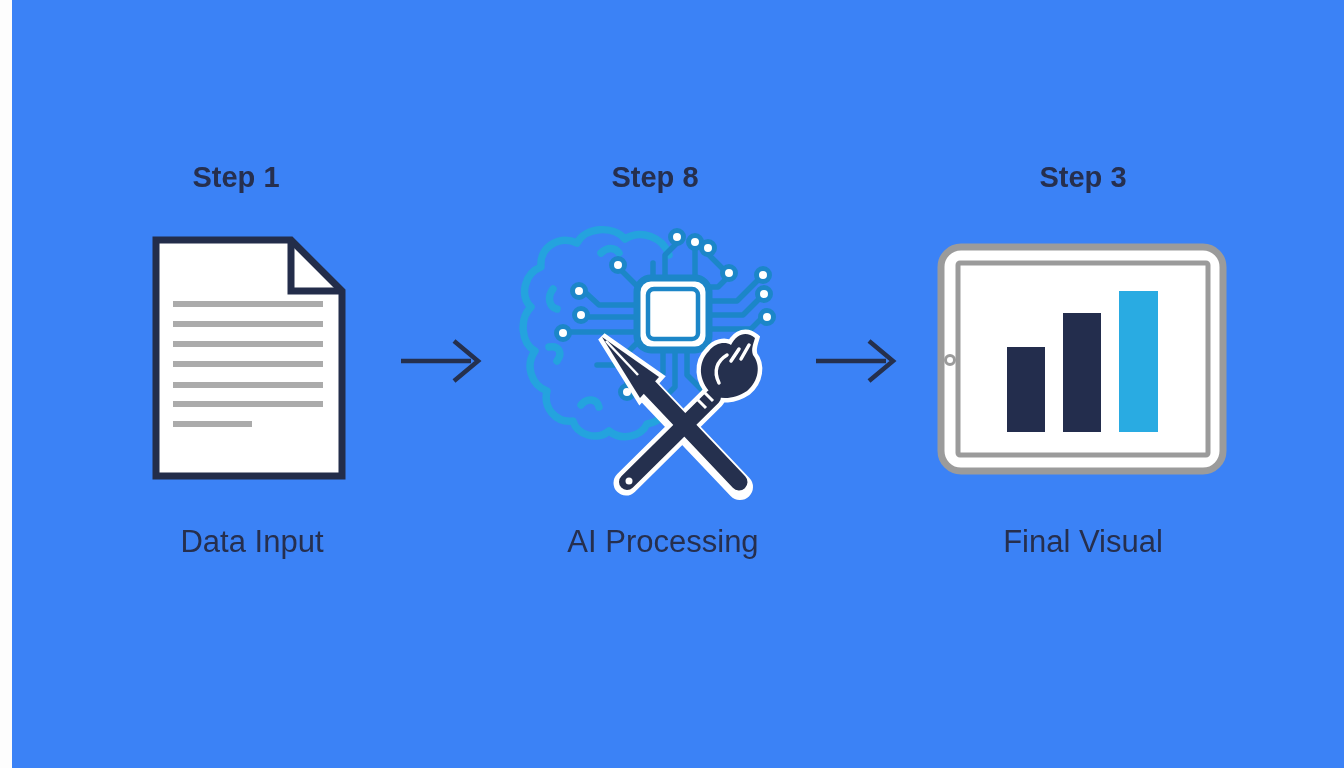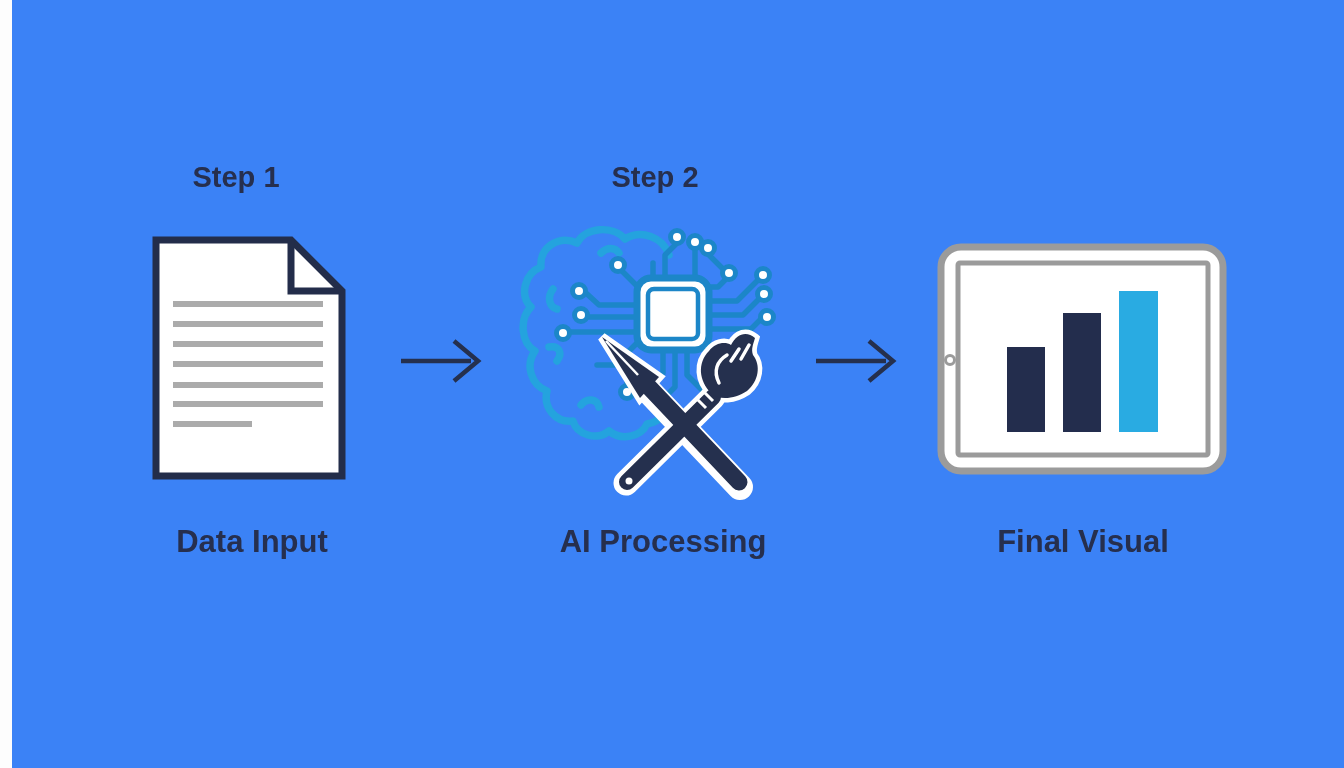--- a/index.html
+++ b/index.html
@@ -26,38 +26,39 @@
     font-weight: 700;
     color: #262F4E;
   }
   .step-label {
     position: absolute;
     top: 524px;
     width: 300px;
     text-align: center;
     font-size: 31px;
     line-height: 36px;
-    font-weight: 700;
+    font-weight: 400;
     color: #262F4E;
   }
   .icon-abs { position: absolute; }
   #title-1 { left: 104px; }
   #title-2 { left: 523px; }
   #title-3 { left: 951px; }
   #label-1 { left: 90px; }
   #label-2 { left: 501px; }
   #label-3 { left: 921px; }
 </style>
 </head>
 <body>
 
 <div class="canvas">
 
   <div class="step-title" id="title-1">Step 1</div>
-  <div class="step-title" id="title-2">Step 2</div>
+  <div class="step-title" id="title-2">Step 8</div>
+  <div class="step-title" id="title-3">Step 3</div>
 
   <svg class="icon-abs" style="left:137px; top:233px;" width="200" height="250" viewBox="0 0 200 250">
     <path d="M7 7 H142 L193 58 V243 H7 Z" fill="#ffffff" stroke="#232D4A" stroke-width="7" stroke-linejoin="miter"></path>
     <path d="M142 7 V58 H193" fill="none" stroke="#232D4A" stroke-width="7"></path>
     <rect x="24" y="68" width="150" height="6" fill="#ABABAB"></rect>
     <rect x="24" y="88" width="150" height="6" fill="#ABABAB"></rect>
     <rect x="24" y="108" width="150" height="6" fill="#ABABAB"></rect>
     <rect x="24" y="128" width="150" height="6" fill="#ABABAB"></rect>
     <rect x="24" y="149" width="150" height="6" fill="#ABABAB"></rect>
     <rect x="24" y="168" width="150" height="6" fill="#ABABAB"></rect>

